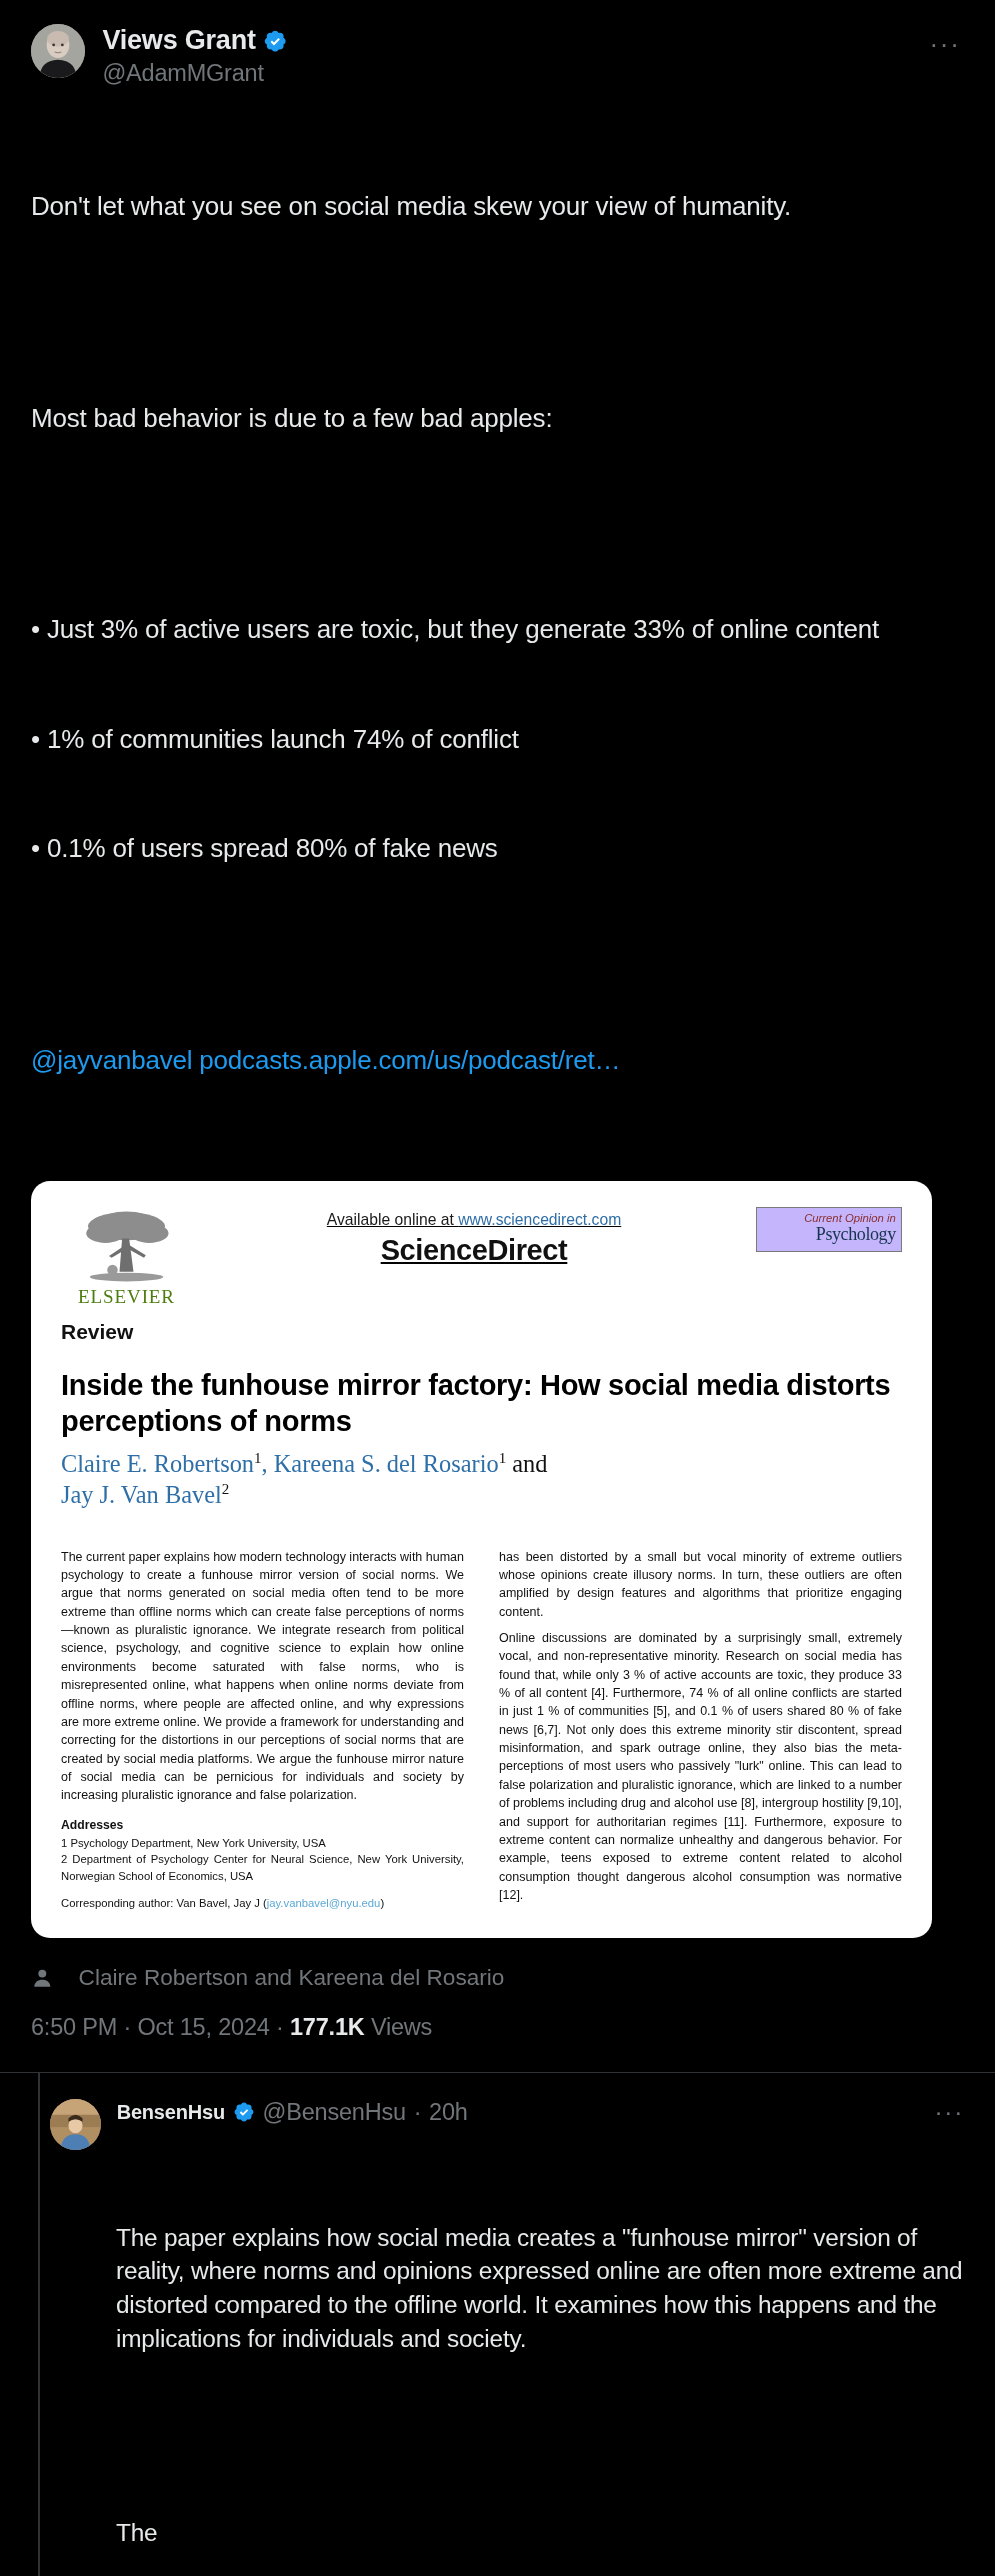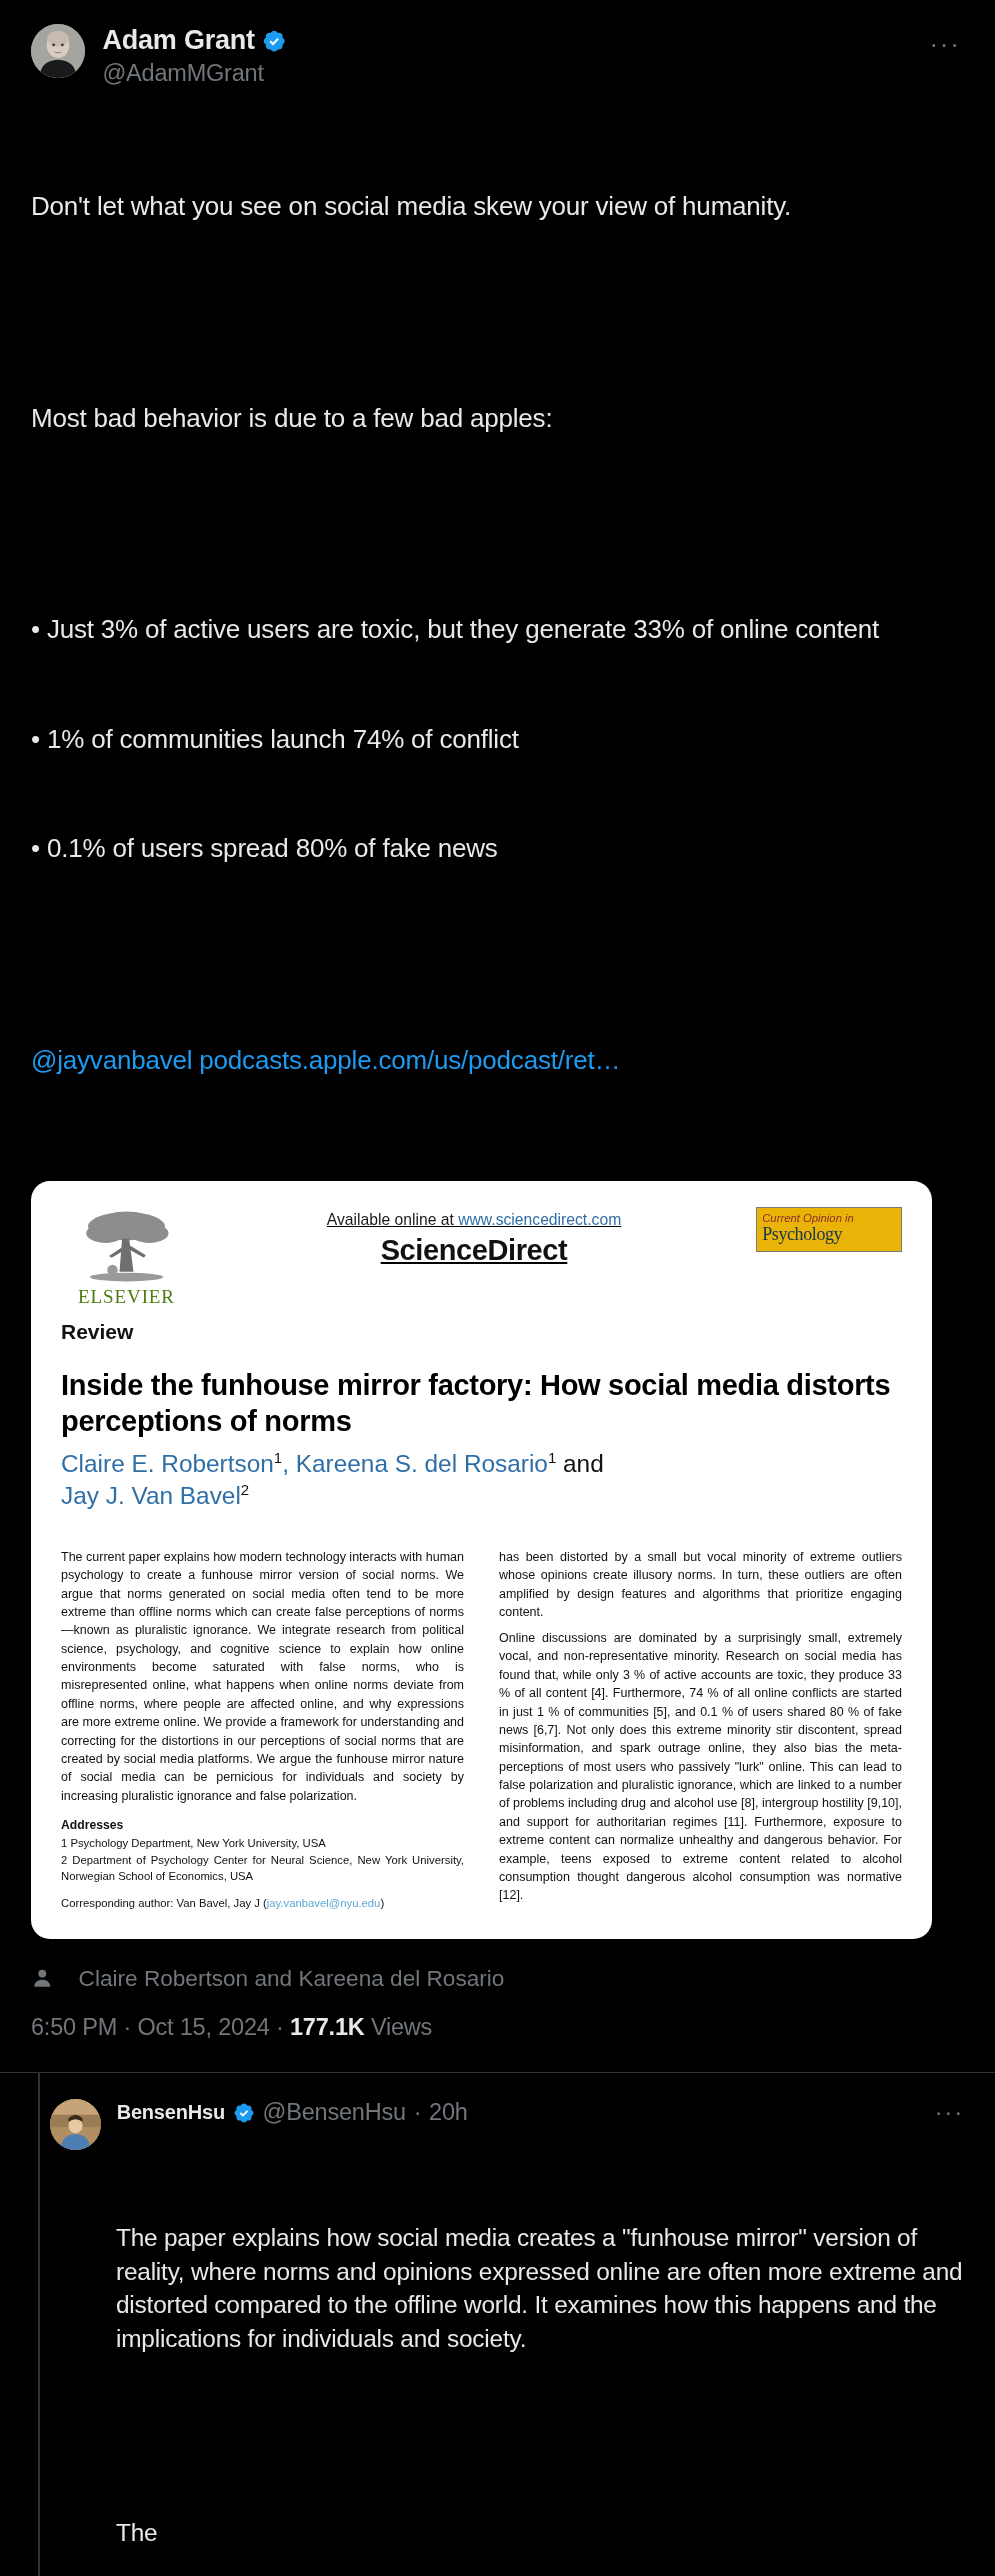--- a/index.html
+++ b/index.html
@@ -68,32 +68,32 @@
   .pc-center { flex: 1 1 auto; text-align: center; padding-top: 7px; text-decoration: underline; }
   .avail { font-size: 15.7px; color: #1a1a1a; }
   .avail .u { color: #2f6fa8; }
   .scidirect {
     font-size: 29px; font-weight: bold; letter-spacing: -0.4px;
     margin-top: 5.2px; color: #111;
   }
   .pc-right { width: 146px; flex: 0 0 146px; padding-top: 3.5px; }
   .jrnl-box {
     border: 0.9px solid #7a7a7a;
-    background: #eab308;
+    background: #c4b5fd;
     padding: 3.5px 5.2px 6.1px 5.2px;
-    text-align: left;
+    text-align: right;
   }
   .jrnl-box .l1 { font-size: 11.3px; color: #8a2f2f; font-style: italic;}
   .jrnl-box .l2 { font-size: 18px; font-family: "Liberation Serif", serif; color:#17364d; letter-spacing:-0.4px; }
   .review { font-weight: bold; font-size: 21px; margin-top: 12.2px; color: #111; }
   .ptitle {
     font-size: 29px; font-weight: bold; line-height: 1.22;
     margin-top: 24.4px; color: #000; letter-spacing: -0.3px;
   }
-  .pauthors { font-size: 24.4px; margin-top: 8.7px; color: #111; line-height:1.3;}
+  .pauthors { font-size: 24.4px; margin-top: 8.7px; color: #111; line-height:1.3;font-family:Liberation Serif, serif;}
   .pauthors sup { font-size: 15px; }
   .pauthors .lnk { color: #2f6fa8; }
   .cols {
     display: flex; gap: 35px; margin-top: 24.4px;
   }
   .col { flex: 1 1 50%; font-size: 12.5px; line-height: 1.47; text-align: justify; color: #111; margin-top: 12px; }
   .col p { margin-bottom: 7.8px; }
   .addr-h { font-weight: bold; font-size: 12.2px; margin-top: 12.2px; }
   .addr { font-size: 11.3px; line-height: 1.45; }
   .corr { font-size: 11.3px; margin-top: 10.5px; }
@@ -155,21 +155,21 @@
           <ellipse cx="31" cy="24" rx="13" ry="15" fill="#d9cdc2"></ellipse>
           <ellipse cx="31" cy="17" rx="12.5" ry="9" fill="#c9bbaf"></ellipse>
           <circle cx="26" cy="24" r="1.6" fill="#3b3630"></circle>
           <circle cx="36" cy="24" r="1.6" fill="#3b3630"></circle>
           <path d="M27 32 Q31 34 35 32" stroke="#8d7f72" stroke-width="1.2" fill="none"></path>
           <path d="M10 62 Q10 42 31 41 Q52 42 52 62 Z" fill="#1a1a1c"></path>
         </svg>
       </div>
       <div class="names">
         <div class="row1">
-          <span class="dispname">Adam Grant</span>
+          <span class="dispname">Views Grant</span>
           <span class="verified">
             <svg viewBox="0 0 24 24" xmlns="http://www.w3.org/2000/svg">
               <path fill="#1d9bf0" d="M22.25 12c0-1.43-.88-2.67-2.19-3.34.46-1.39.2-2.9-.81-3.91s-2.52-1.27-3.91-.81C14.67 2.63 13.43 1.75 12 1.75s-2.67.88-3.34 2.19c-1.39-.46-2.9-.2-3.91.81s-1.27 2.52-.81 3.91C2.63 9.33 1.75 10.57 1.75 12s.88 2.67 2.19 3.34c-.46 1.39-.2 2.9.81 3.91s2.52 1.27 3.91.81c.67 1.31 1.91 2.19 3.34 2.19s2.67-.88 3.34-2.19c1.39.46 2.9.2 3.91-.81s1.27-2.52.81-3.91c1.31-.67 2.19-1.91 2.19-3.34z"></path>
               <path fill="#fff" d="M10.82 16.13 7.4 12.7l1.42-1.42 2 2 4.36-4.36 1.42 1.42z"></path>
             </svg>
           </span>
         </div>
         <div class="handle">@AdamMGrant</div>
       </div>
       <div class="more-dots">···</div>

